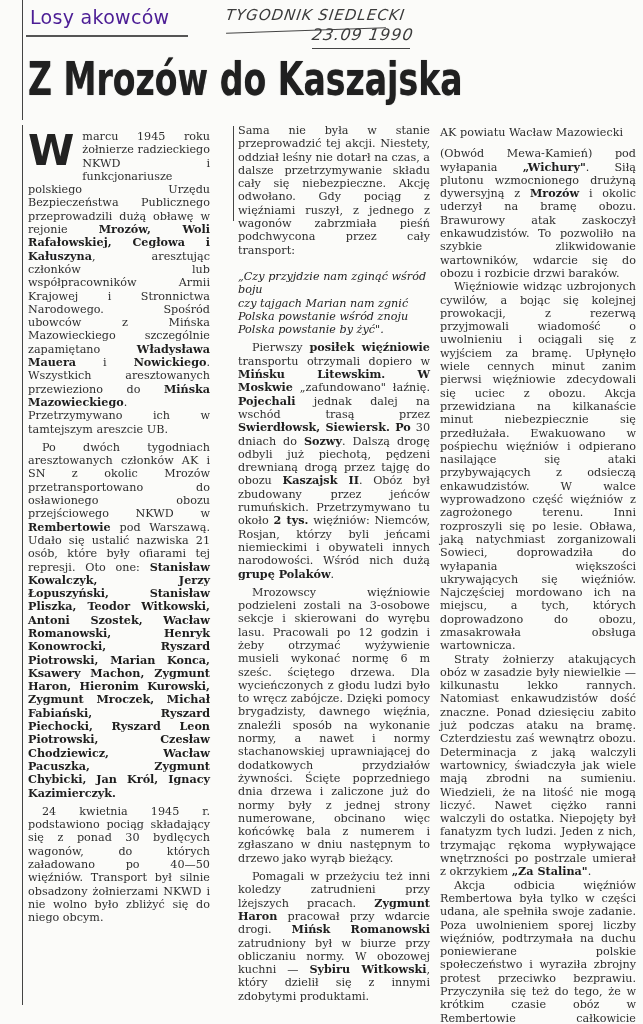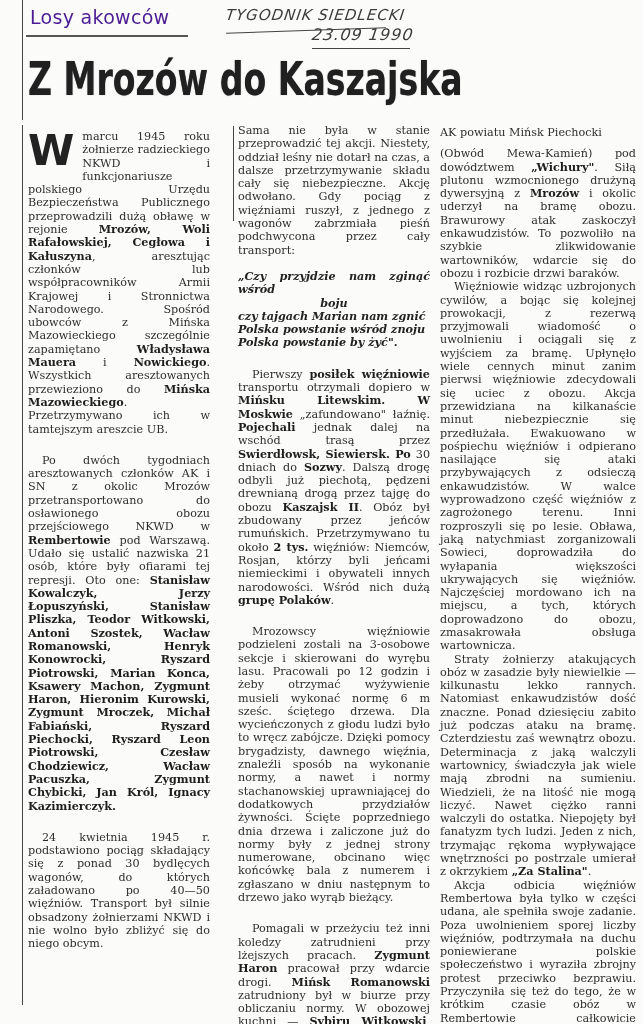--- a/index.html
+++ b/index.html
@@ -27,29 +27,29 @@
     font-size:46px; color:#202020; letter-spacing:0px;
     transform:scaleX(0.72); transform-origin:left top; white-space:nowrap;
     text-shadow:0 0 1px #666;
   }
   .vline { width:1px; background:#444; }
   .col {
     font-size:11.2px; line-height:13.3px; text-align:justify; color:#2e2e2e;
     hyphens:manual;
   }
   .col p { margin:0; text-indent:14px; }
-  .col p.gap { margin-top:18px; }
+  .col p.gap { margin-top:5px; }
   .col p.noind { text-indent:0; }
   .col b { font-weight:bold; color:#1e1e1e; }
   .dropcap {
     float:left; font-family:"DejaVu Sans", sans-serif; font-weight:bold;
     font-size:42px; line-height:38px; margin:2px 8px 0 0; color:#222;
   }
-  .quote { font-style:italic; font-weight:bold; font-size:11.2px; line-height:13.3px; color:#222; }
-  .quote div.r { text-align:center; }
+  .quote { font-style:italic; font-weight:normal; font-size:11.2px; line-height:13.3px; color:#222; }
+  .quote div.r { text-align:left; }
 </style>
 </head>
 <body>
 
 <div class="abs section-label">Losy akowców</div>
 <div class="abs section-rule"></div>
 <div class="abs handwritten hw-pub">TYGODNIK SIEDLECKI</div>
 <div class="abs hw-pub-line"></div>
 <div class="abs handwritten hw-date">23.09 1990</div>
 <div class="abs hw-date-line"></div>
@@ -84,23 +84,23 @@
     <span>Pierwszy </span><b>posiłek więźniowie</b><span> transportu otrzymali dopiero w </span><b>Mińsku Litewskim. W Moskwie</b><span> „zafundowano" łaźnię. </span><b>Pojechali</b><span> jednak dalej na wschód trasą przez </span><b>Swierdłowsk, Siewiersk. Po</b><span> 30 dniach do </span><b>Sozwy</b><span>. Dalszą drogę odbyli już piechotą, pędzeni drewnianą drogą przez tajgę do obozu </span><b>Kaszajsk II</b><span>. Obóz był zbudowany przez jeńców rumuńskich. Przetrzymywano tu około </span><b>2 tys.</b><span> więźniów: Niemców, Rosjan, którzy byli jeńcami niemieckimi i obywateli innych narodowości. Wśród nich dużą </span><b>grupę Polaków</b><span>.</span>
   </p>
   <p class="gap">Mrozowscy więźniowie podzieleni zostali na 3-osobowe sekcje i skierowani do wyrębu lasu. Pracowali po 12 godzin i żeby otrzymać wyżywienie musieli wykonać normę 6 m sześc. ściętego drzewa. Dla wycieńczonych z głodu ludzi było to wręcz zabójcze. Dzięki pomocy brygadzisty, dawnego więźnia, znaleźli sposób na wykonanie normy, a nawet i normy stachanowskiej uprawniającej do dodatkowych przydziałów żywności. Ścięte poprzedniego dnia drzewa i zaliczone już do normy były z jednej strony numerowane, obcinano więc końcówkę bala z numerem i zgłaszano w dniu następnym to drzewo jako wyrąb bieżący.</p>
   <p class="gap">
     <span>Pomagali w przeżyciu też inni koledzy zatrudnieni przy lżejszych pracach. </span><b>Zygmunt Haron</b><span> pracował przy wdarcie drogi. </span><b>Mińsk Romanowski</b><span> zatrudniony był w biurze przy obliczaniu normy. W obozowej kuchni — </span><b>Sybiru Witkowski</b><span>, który dzielił się z innymi zdobytymi produktami.</span>
   </p>
 
 </div>
 
 <div class="abs col" style="left:440px; top:126px; width:196px;">
-  <p class="noind">AK powiatu Mińsk Piechocki</p>
+  <p class="noind">AK powiatu Wacław Mazowiecki</p>
   <p class="noind" style="margin-top:8px;">
-    <span>(Obwód Mewa-Kamień) pod dowództwem </span><b>„Wichury"</b><span>. Siłą plutonu wzmocnionego drużyną dywersyjną z </span><b>Mrozów</b><span> i okolic uderzył na bramę obozu. Brawurowy atak zaskoczył enkawudzistów. To pozwoliło na szybkie zlikwidowanie wartowników, wdarcie się do obozu i rozbicie drzwi baraków.</span>
+    <span>(Obwód Mewa-Kamień) pod wyłapania </span><b>„Wichury"</b><span>. Siłą plutonu wzmocnionego drużyną dywersyjną z </span><b>Mrozów</b><span> i okolic uderzył na bramę obozu. Brawurowy atak zaskoczył enkawudzistów. To pozwoliło na szybkie zlikwidowanie wartowników, wdarcie się do obozu i rozbicie drzwi baraków.</span>
   </p>
   <p>Więźniowie widząc uzbrojonych cywilów, a bojąc się kolejnej prowokacji, z rezerwą przyjmowali wiadomość o uwolnieniu i ociągali się z wyjściem za bramę. Upłynęło wiele cennych minut zanim pierwsi więźniowie zdecydowali się uciec z obozu. Akcja przewidziana na kilkanaście minut niebezpiecznie się przedłużała. Ewakuowano w pośpiechu więźniów i odpierano nasilające się ataki przybywających z odsieczą enkawudzistów. W walce wyprowadzono część więźniów z zagrożonego terenu. Inni rozproszyli się po lesie. Obława, jaką natychmiast zorganizowali Sowieci, doprowadziła do wyłapania większości ukrywających się więźniów. Najczęściej mordowano ich na miejscu, a tych, których doprowadzono do obozu, zmasakrowała obsługa wartownicza.</p>
   <p>
     <span>Straty żołnierzy atakujących obóz w zasadzie były niewielkie — kilkunastu lekko rannych. Natomiast enkawudzistów dość znaczne. Ponad dziesięciu zabito już podczas ataku na bramę. Czterdziestu zaś wewnątrz obozu. Determinacja z jaką walczyli wartownicy, świadczyła jak wiele mają zbrodni na sumieniu. Wiedzieli, że na litość nie mogą liczyć. Nawet ciężko ranni walczyli do ostatka. Niepojęty był fanatyzm tych ludzi. Jeden z nich, trzymając rękoma wypływające wnętrzności po postrzale umierał z okrzykiem </span><b>„Za Stalina"</b><span>.</span>
   </p>
   <p>Akcja odbicia więźniów Rembertowa była tylko w części udana, ale spełniła swoje zadanie. Poza uwolnieniem sporej liczby więźniów, podtrzymała na duchu poniewierane polskie społeczeństwo i wyraziła zbrojny protest przeciwko bezprawiu. Przyczyniła się też do tego, że w krótkim czasie obóz w Rembertowie całkowicie zlikwidowano.</p>
 
 </div>
 
 </body></html>

